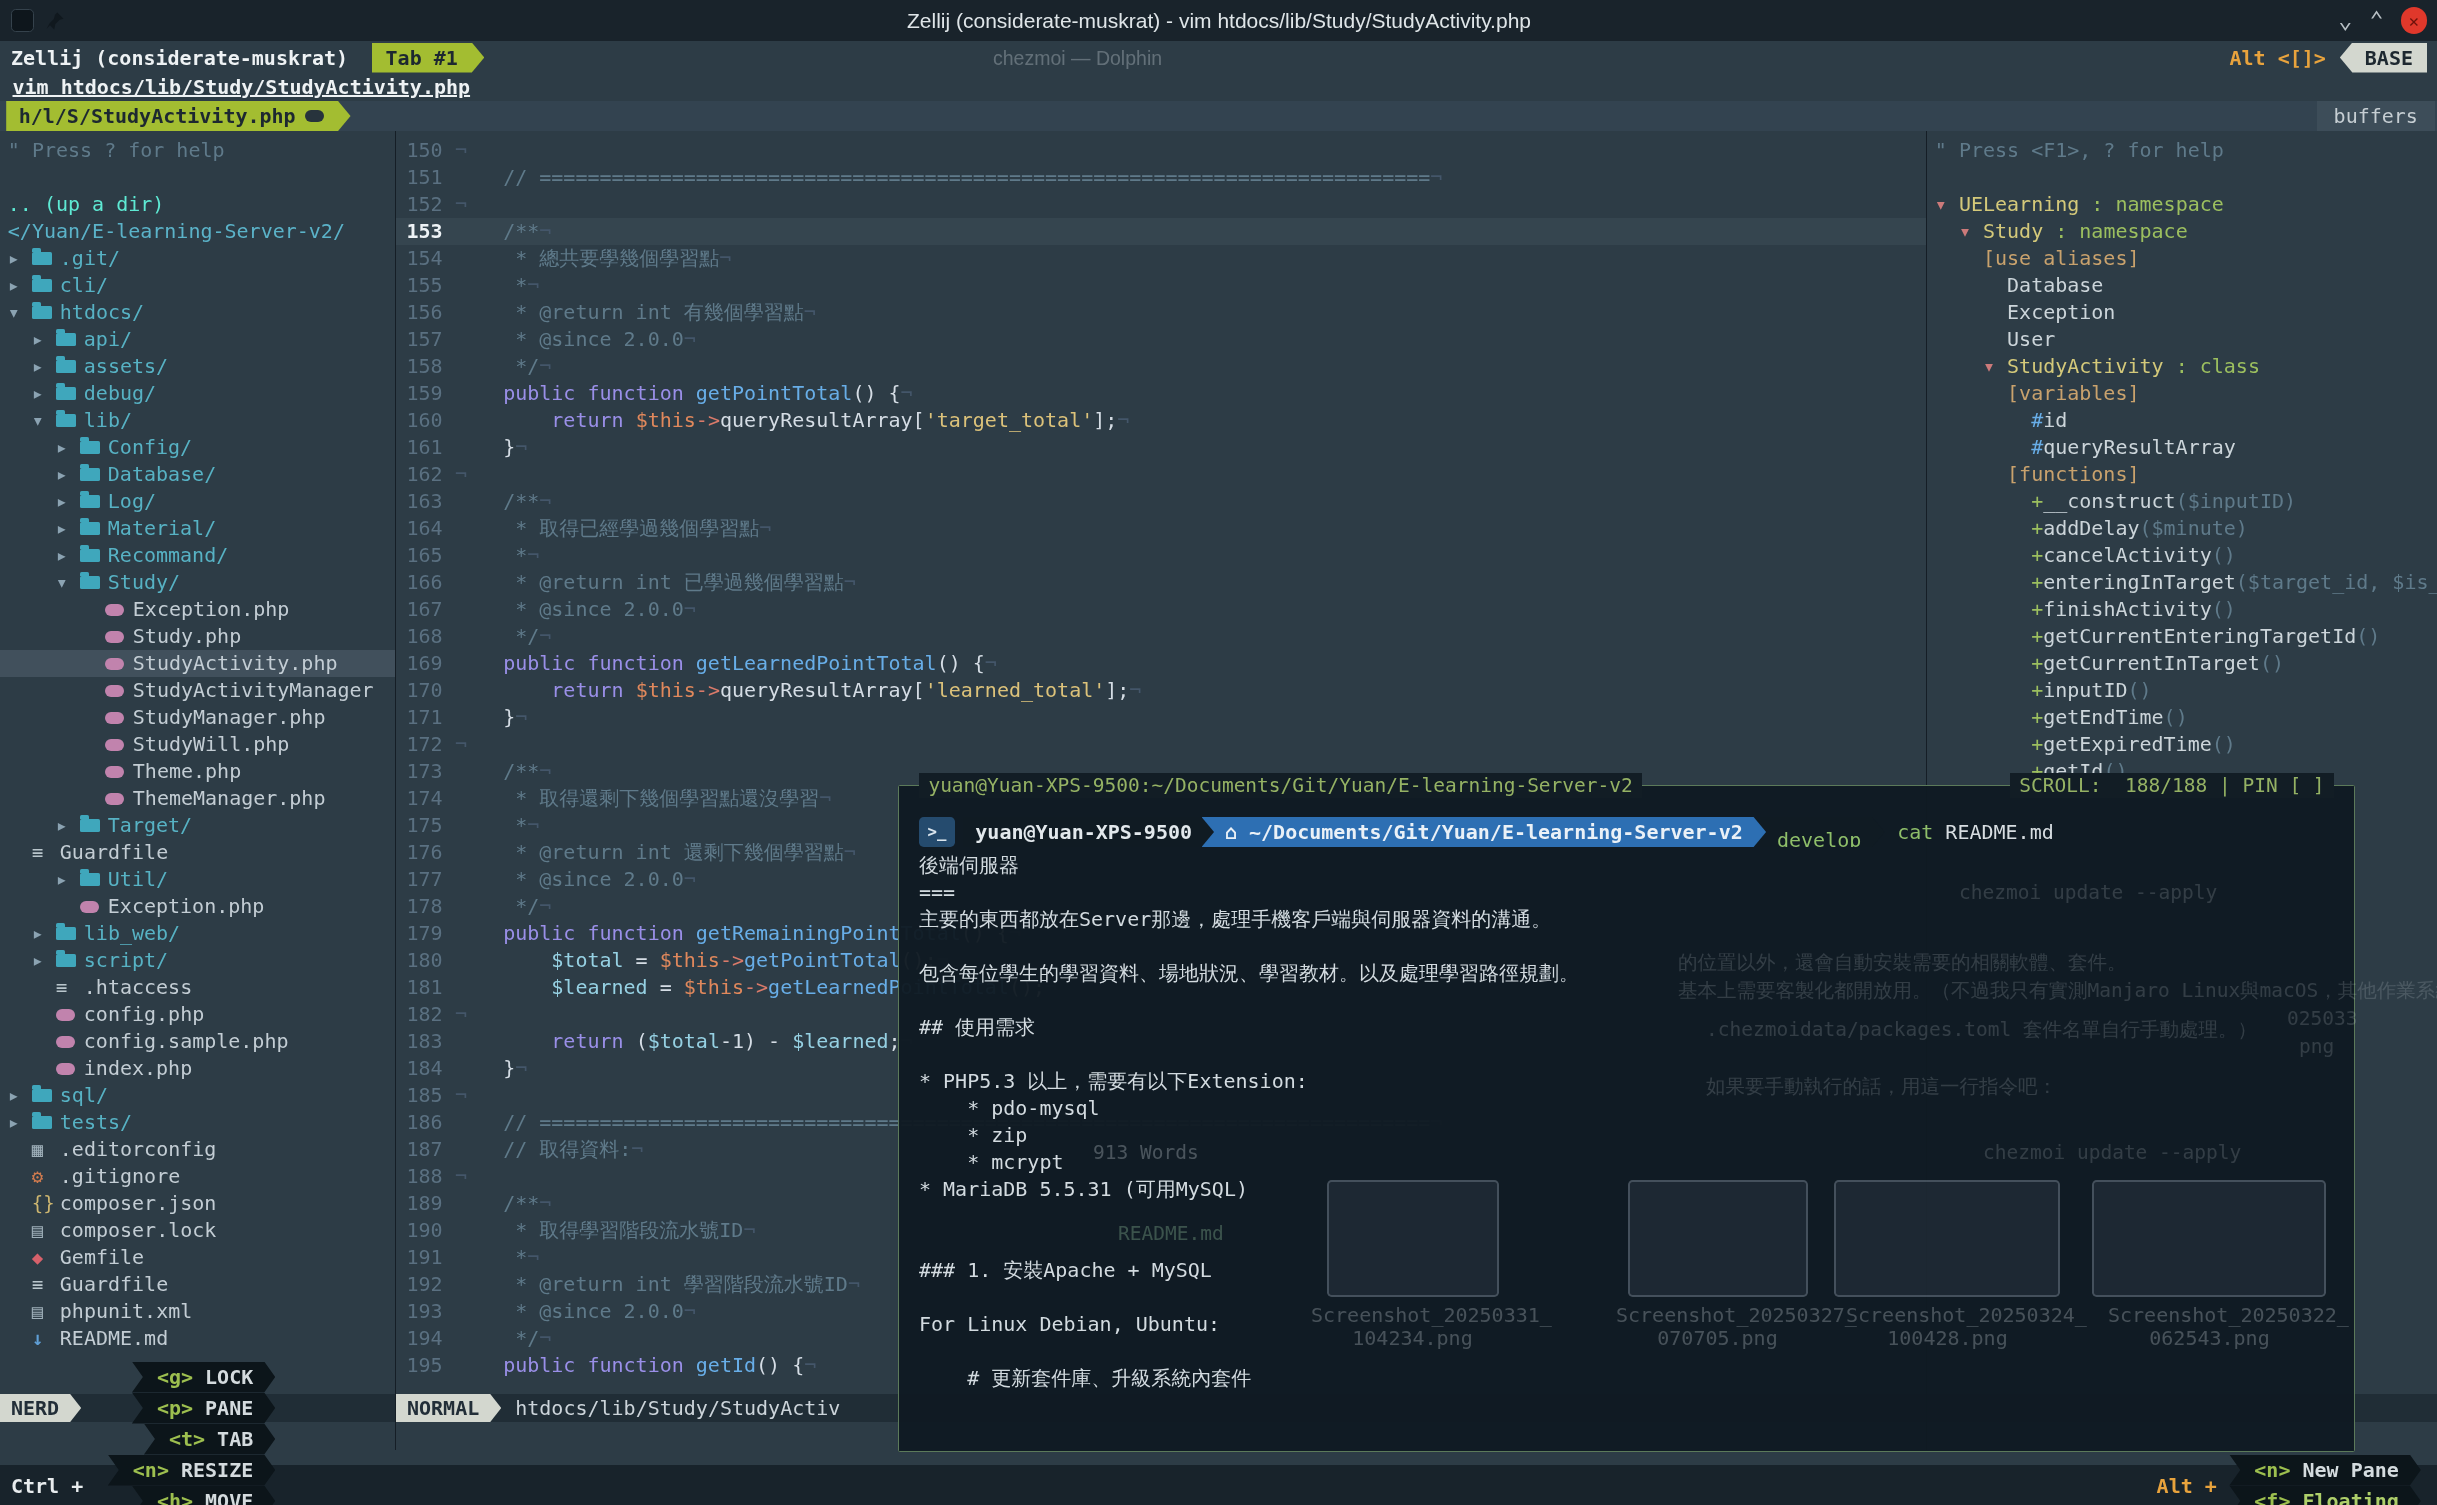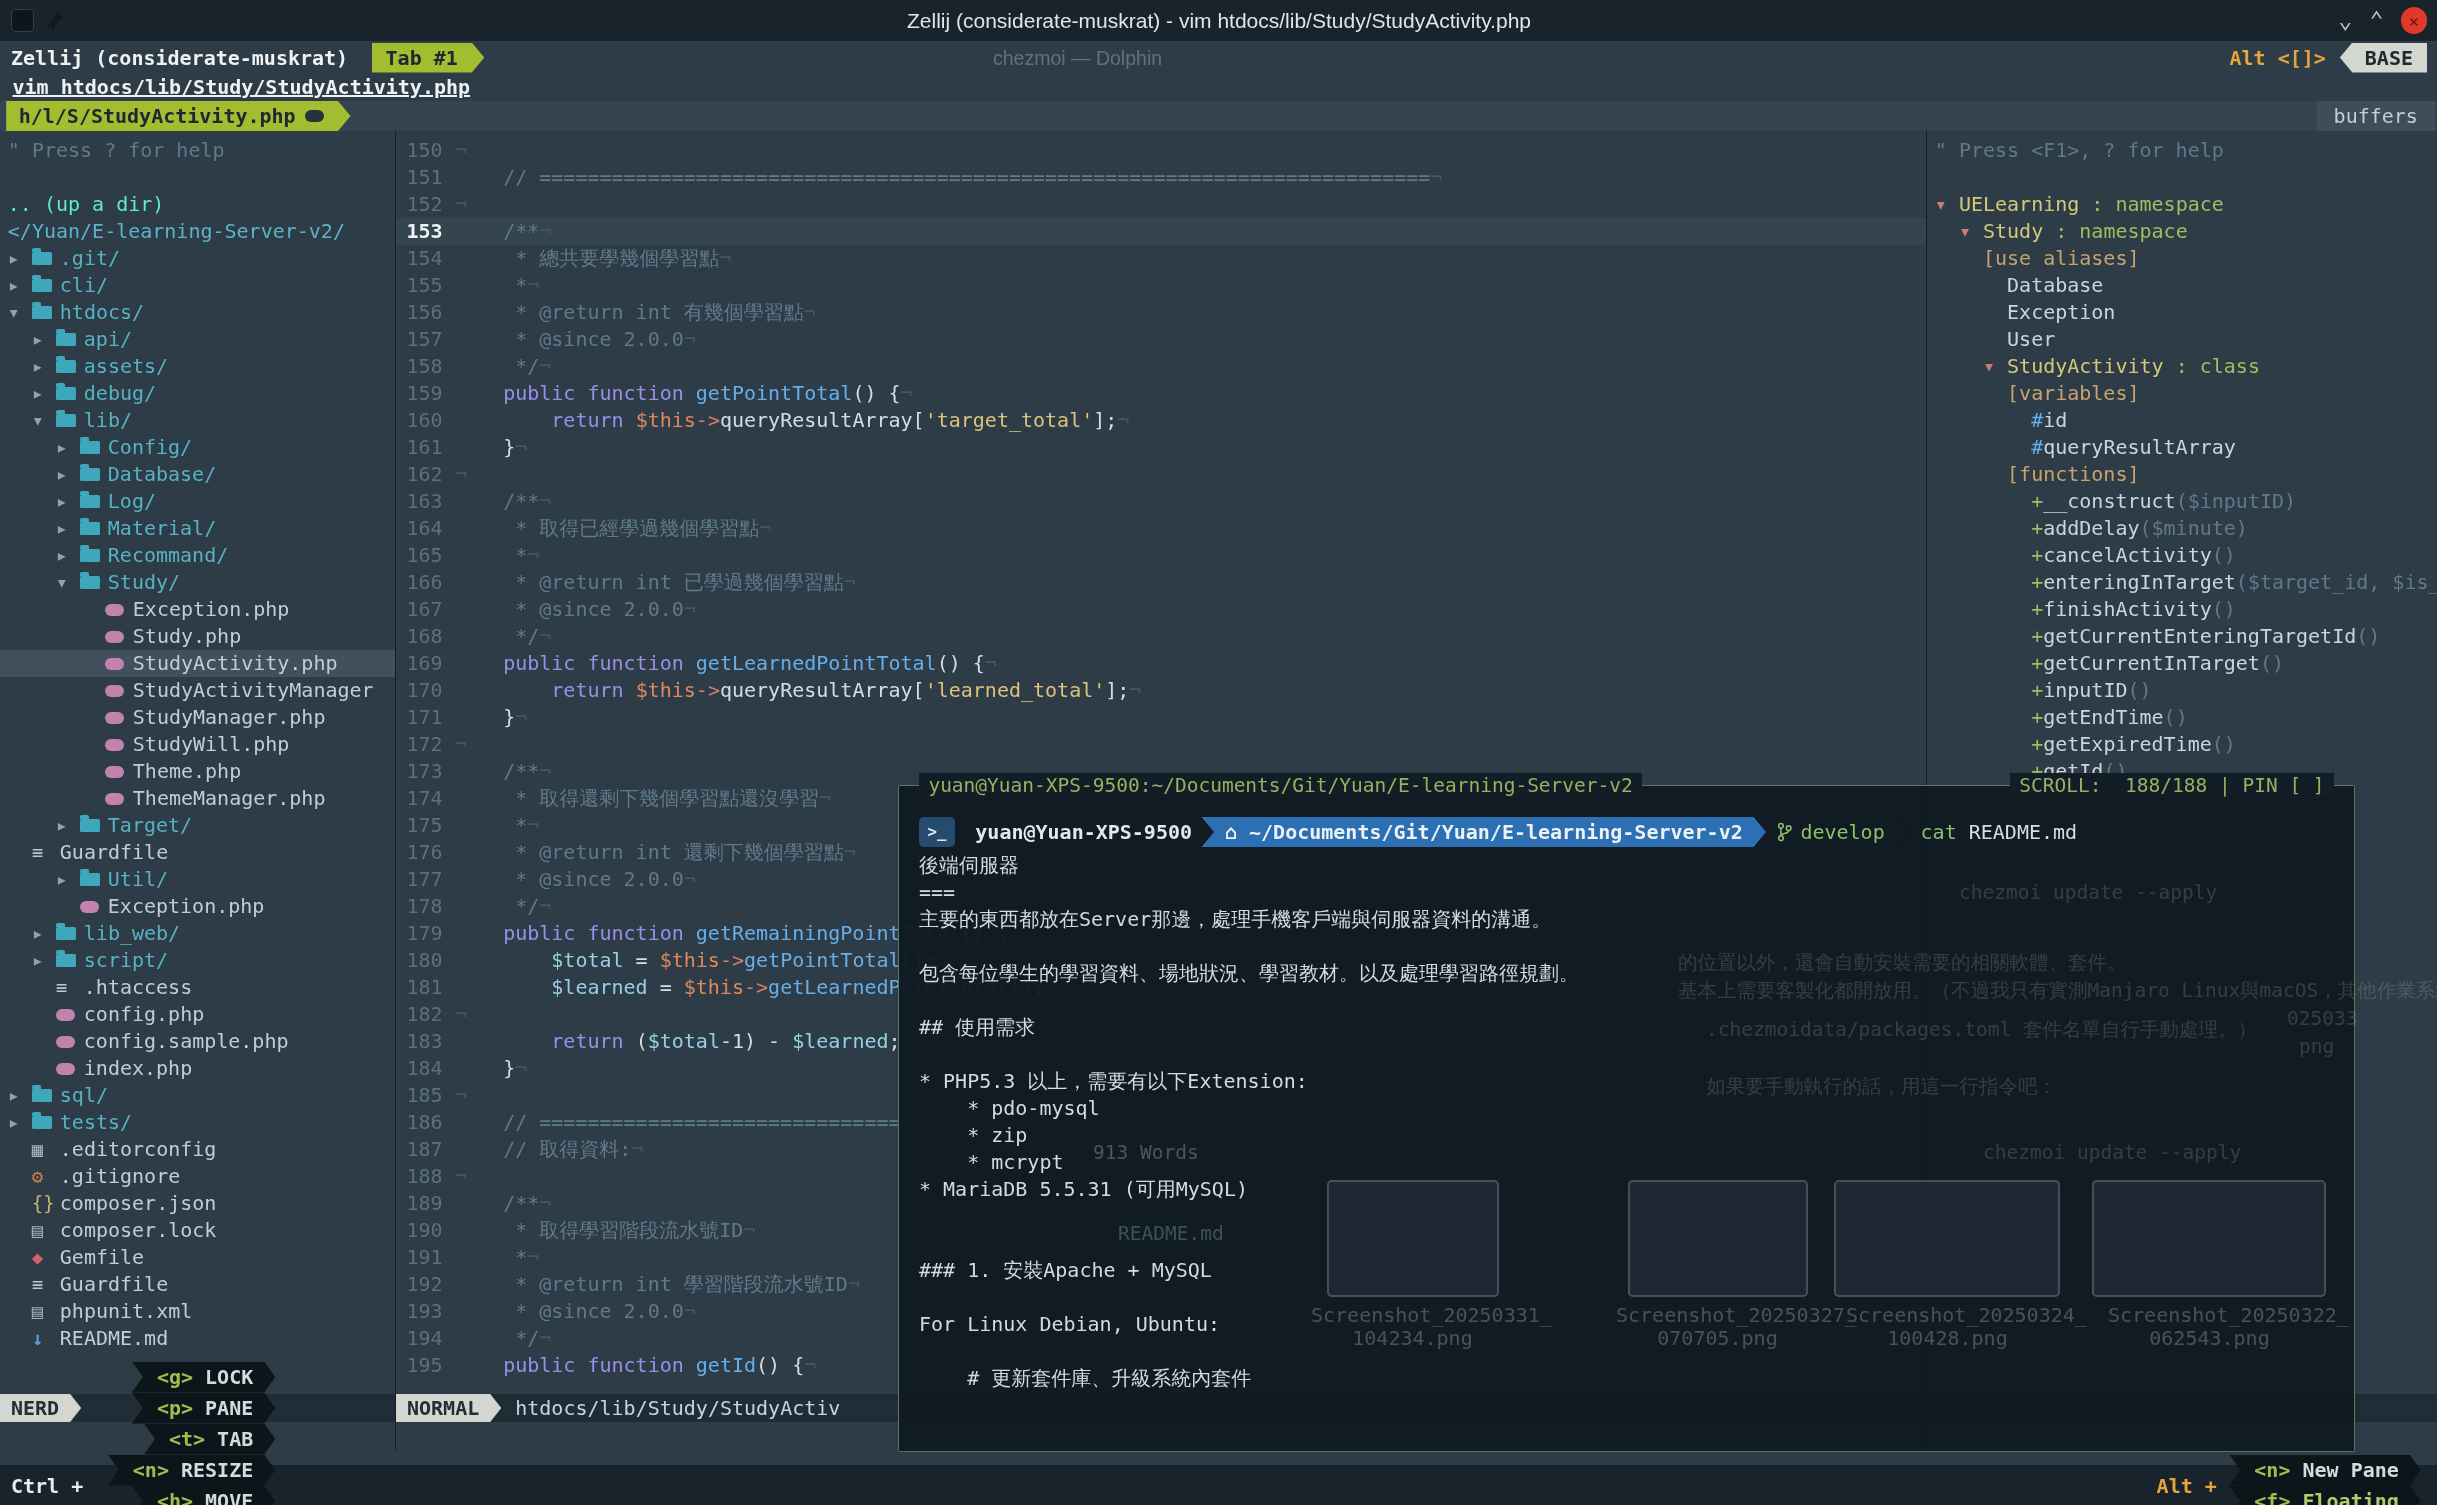--- a/index.html
+++ b/index.html
@@ -83,21 +83,21 @@
     border:1.6px solid #5c7a5a; border-radius:1.6px; z-index:10; }
   .fp-title { position:absolute; top:-13.3px; left:20px; background:#121d25; padding:0 9.4px; color:#95b264; font-size:19.5px; height:25px; line-height:25px; white-space:pre; }
   .fp-scroll { position:absolute; top:-13.3px; right:20px; background:#121d25; padding:0 9.4px; color:#95b264; font-size:19.5px; height:25px; line-height:25px; white-space:pre; }
   .fp-body { padding:31px 20px 0 20px; }
   .prompt { display:flex; align-items:center; height:30px; margin-bottom:4.7px; }
   .p-icon { width:36px; height:30px; background:#254b6e; border-radius:4.7px; color:#dce6ee; display:flex; align-items:center; justify-content:center; font-size:15.6px; font-weight:bold; margin-right:7.8px; flex:none; }
   .seg { position:relative; height:30px; line-height:30px; display:inline-block; white-space:pre;
     clip-path:polygon(0 0, calc(100% - 12.5px) 0, 100% 50%, calc(100% - 12.5px) 100%, 0 100%); }
   .seg1 { background:#101b23; color:#e2e8ec; font-weight:bold; padding:0 22px 0 12.5px; z-index:3;text-align:center; }
   .seg2 { background:#2d6fb3; color:#eaf1f7; font-weight:bold; padding:0 23.4px 0 23.4px; margin-left:-12.5px; z-index:2; }
-  .seg3 { background:#101b23; color:#8fbf6a; padding:0 23.4px 0 23.4px; margin-left:-12.5px; z-index:1; display:inline-flex; align-items:center; gap:7.8px; }
+  .seg3 { background:#101b23; color:#8fbf6a; padding:0 23.4px 0 23.4px; margin-left:-12.5px; z-index:1; display:inline-flex; align-items:center; gap:7.8px;flex-direction:column; }
   .cmdline { margin-left:12.5px; white-space:pre; }
   .cmd-c { color:#8fbf6a; } .cmd-a { color:#d7dde1; }
   .fp-line { height:27px; line-height:27px; white-space:pre; color:#d3dbe0; }
   
   #bottombar { position:absolute; left:0; right:0; bottom:0; height:41px; background:#18232b; display:flex; align-items:center; padding:0 11px; }
   .bb-prefix { font-weight:bold; color:#e8ecee; margin-right:12.5px; white-space:pre; }
   .bb-group { display:flex; align-items:flex-end;flex-direction:column; }
   .bb-pill { background:#0c151a; height:31px; line-height:31px; padding:0 22px 0 25px; margin-right:6.2px; white-space:pre;
     clip-path:polygon(0 0, calc(100% - 11px) 0, 100% 50%, calc(100% - 11px) 100%, 0 100%, 11px 50%); }
   .bb-key { color:#9dbf4f; font-weight:bold; }

